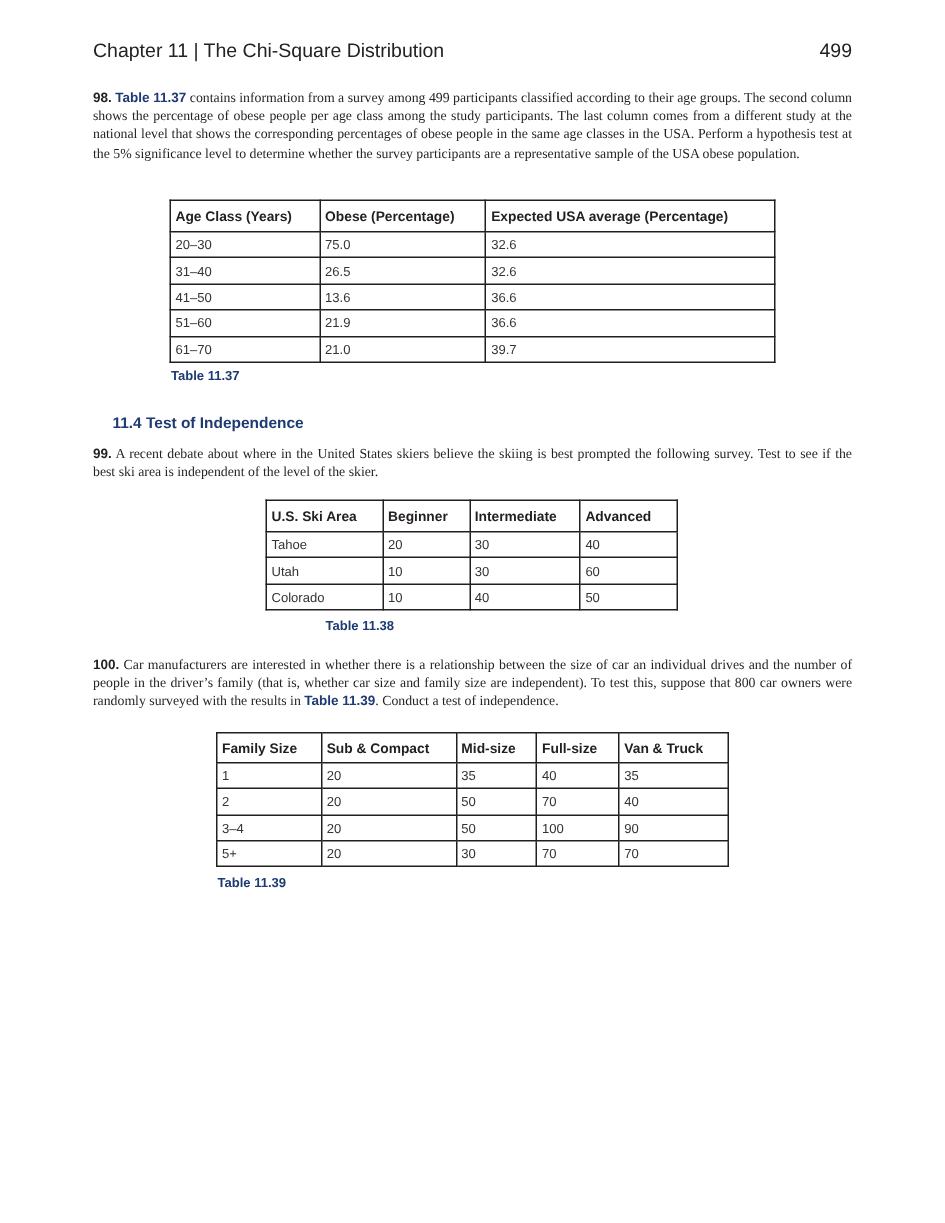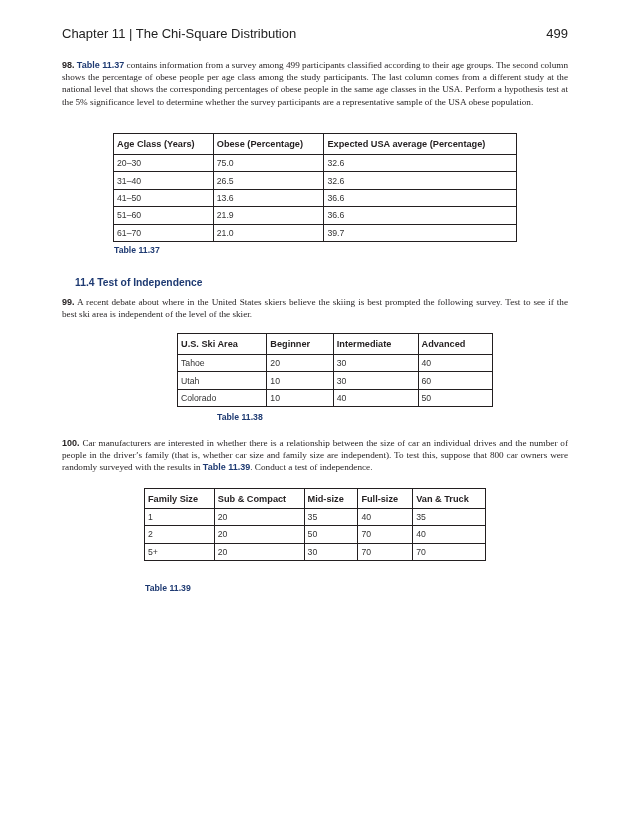--- a/index.html
+++ b/index.html
@@ -91,21 +91,21 @@
     <td>39.7</td>
   </tr>
 </tbody>
   </table>
 <div class="caption" style="left:114px; top:245px;">Table 11.37</div>
 
 <div class="section-heading">11.4 Test of Independence</div>
 
 <p class="para" style="top:296px;"><span class="num">99.</span><span> A recent debate about where in the United States skiers believe the skiing is best prompted the following survey. Test to see if the best ski area is independent of the level of the skier.</span></p>
 
-<table class="data" style="left:177px; top:333px; width:316px;">
+<table class="data" style="left:177px; top:333px; width:275px;">
   <colgroup>
       <col style="width:78px">
       <col style="width:58px">
       <col style="width:74px">
       <col style="width:65px">
     </colgroup>
   <tbody>
       <tr style="height:21px;">
     <th>U.S. Ski Area</th>
     <th>Beginner</th>
@@ -160,20 +160,27 @@
     <td>35</td>
   </tr>
   <tr style="height:17.3px;">
     <td>2</td>
     <td>20</td>
     <td>50</td>
     <td>70</td>
     <td>40</td>
   </tr>
   <tr style="height:17.3px;">
+    <td>3–4</td>
+    <td>20</td>
+    <td>50</td>
+    <td>100</td>
+    <td>90</td>
+  </tr>
+  <tr style="height:17.3px;">
     <td>5+</td>
     <td>20</td>
     <td>30</td>
     <td>70</td>
     <td>70</td>
   </tr>
 </tbody>
   </table>
 <div class="caption" style="left:145px; top:583px;">Table 11.39</div>
 

